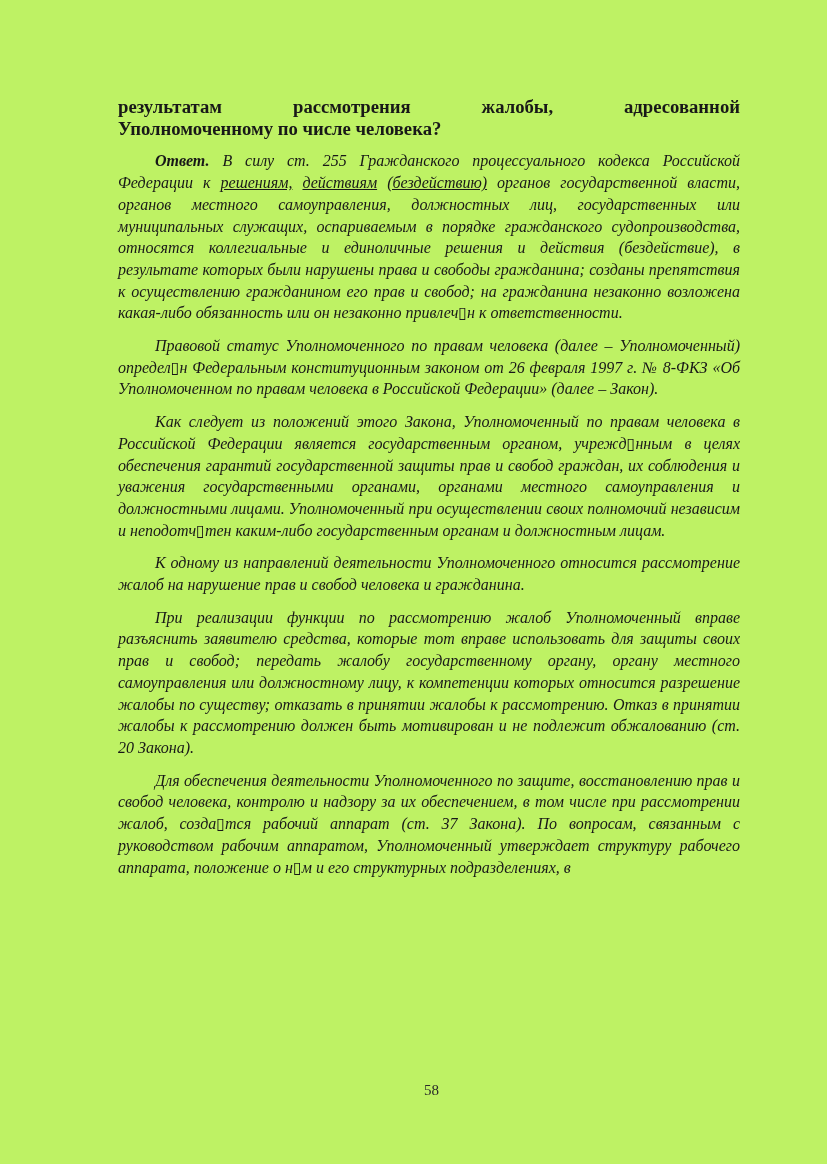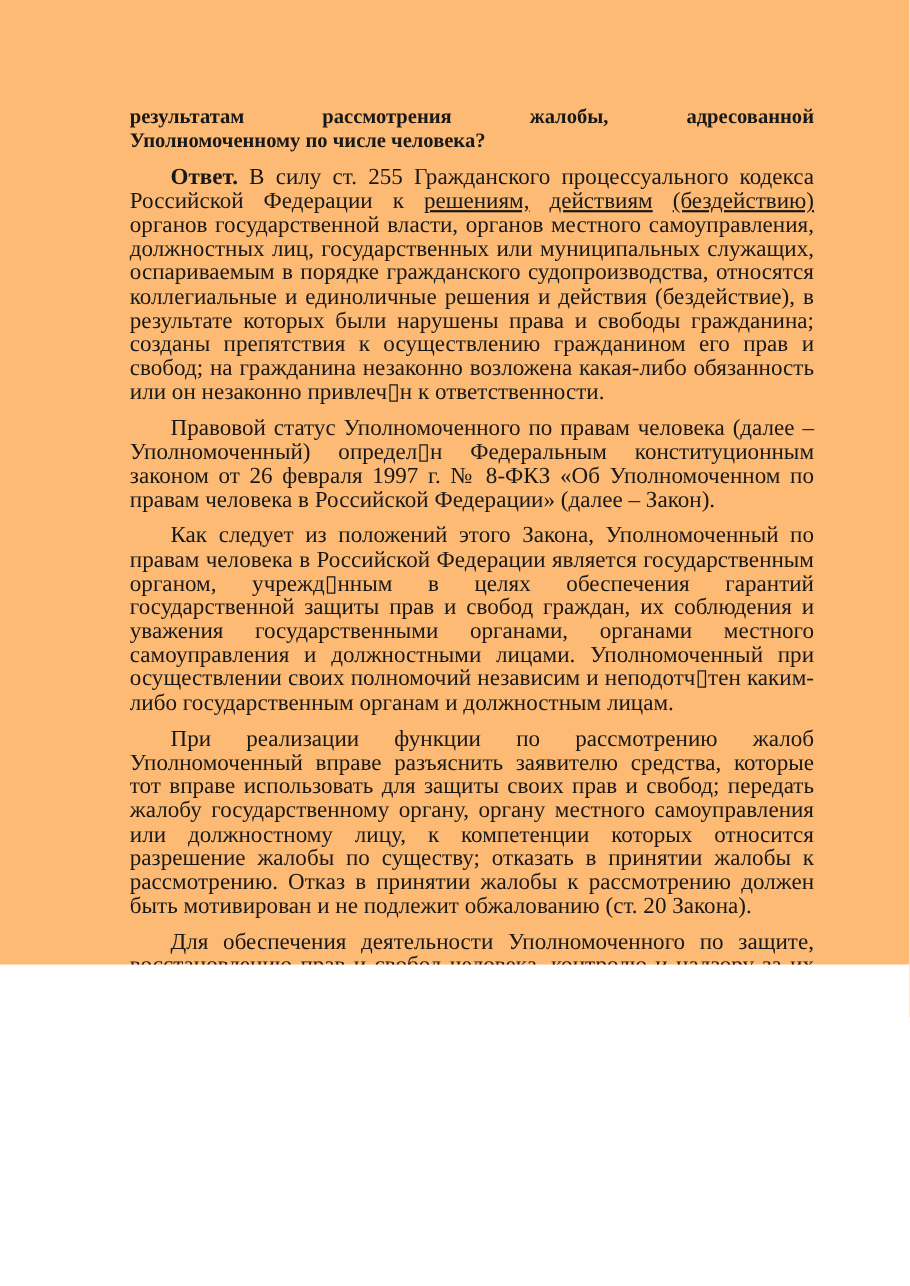--- a/index.html
+++ b/index.html
@@ -3,22 +3,22 @@
 <meta charset="utf-8">
 <style>
   html, body {
     margin: 0;
     padding: 0;
     background: #ffffff;
   }
   .page {
     position: relative;
     width: 827px;
-    height: 877px;
-    background: #fdba74;
+    height: 1164px;
+    background: #bef264;
     overflow: hidden;
     font-family: "Liberation Serif", "DejaVu Serif", serif;
     color: #181818;
   }
   .content {
     position: absolute;
     left: 118px;
     top: 96px;
     width: 622px;
   }
@@ -30,24 +30,25 @@
   }
   .heading-line {
     display: block;
   }
   .heading-line.stretched {
     text-align: justify;
     text-align-last: justify;
   }
   .para {
     margin: 0 0 11px 0;
-    font-size: 21px;
+    font-size: 16px;
     line-height: 21.7px;
     text-align: justify;
     text-indent: 37px;
+    font-style: italic;
   }
   .para:last-child {
     margin-bottom: 16px;
   }
   .b { font-weight: bold; }
   .u { text-decoration: underline; }
   .page-number {
     position: absolute;
     top: 1081px;
     left: 18px;
@@ -65,19 +66,20 @@
   <div class="content">
 
     <h2 class="heading">
       <span class="heading-line stretched">результатам рассмотрения жалобы, адресованной</span>
       <span class="heading-line">Уполномоченному по числе человека?</span>
     </h2>
 
     <p class="para"><span class="b">Ответ.</span><span> В силу ст. 255 Гражданского процессуального кодекса Российской Федерации к </span><span class="u">решениям,</span><span> </span><span class="u">действиям</span><span> </span><span class="u">(бездействию)</span><span> органов государственной власти, органов местного самоуправления, должностных лиц, государственных или муниципальных служащих, оспариваемым в порядке гражданского судопроизводства, относятся коллегиальные и единоличные решения и действия (бездействие), в результате которых были нарушены права и свободы гражданина; созданы препятствия к осуществлению гражданином его прав и свобод; на гражданина незаконно возложена какая-либо обязанность или он незаконно привлеч▯н к ответственности.</span></p>
     <p class="para"><span>Правовой статус Уполномоченного по правам человека (далее – Уполномоченный) определ▯н Федеральным конституционным законом от 26 февраля 1997 г. № 8-ФКЗ «Об Уполномоченном по правам человека в Российской Федерации» (далее – Закон).</span></p>
     <p class="para"><span>Как следует из положений этого Закона, Уполномоченный по правам человека в Российской Федерации является государственным органом, учрежд▯нным в целях обеспечения гарантий государственной защиты прав и свобод граждан, их соблюдения и уважения государственными органами, органами местного самоуправления и должностными лицами. Уполномоченный при осуществлении своих полномочий независим и неподотч▯тен каким-либо государственным органам и должностным лицам.</span></p>
+    <p class="para"><span>К одному из направлений деятельности Уполномоченного относится рассмотрение жалоб на нарушение прав и свобод человека и гражданина.</span></p>
     <p class="para"><span>При реализации функции по рассмотрению жалоб Уполномоченный вправе разъяснить заявителю средства, которые тот вправе использовать для защиты своих прав и свобод; передать жалобу государственному органу, органу местного самоуправления или должностному лицу, к компетенции которых относится разрешение жалобы по существу; отказать в принятии жалобы к рассмотрению. Отказ в принятии жалобы к рассмотрению должен быть мотивирован и не подлежит обжалованию (ст. 20 Закона).</span></p>
     <p class="para"><span>Для обеспечения деятельности Уполномоченного по защите, восстановлению прав и свобод человека, контролю и надзору за их обеспечением, в том числе при рассмотрении жалоб, созда▯тся рабочий аппарат (ст. 37 Закона). По вопросам, связанным с руководством рабочим аппаратом, Уполномоченный утверждает структуру рабочего аппарата, положение о н▯м и его структурных подразделениях, в</span></p>
 
   </div>
 
   <div class="page-number">58</div>
 </div>
 
 </body></html>

